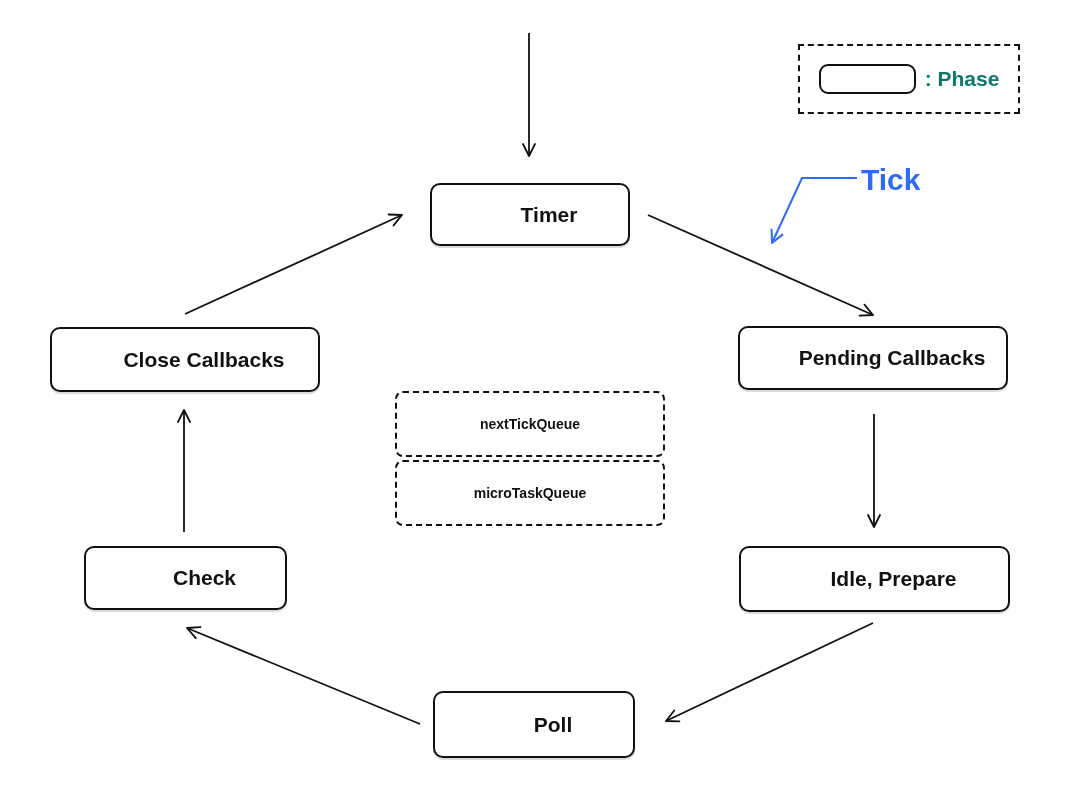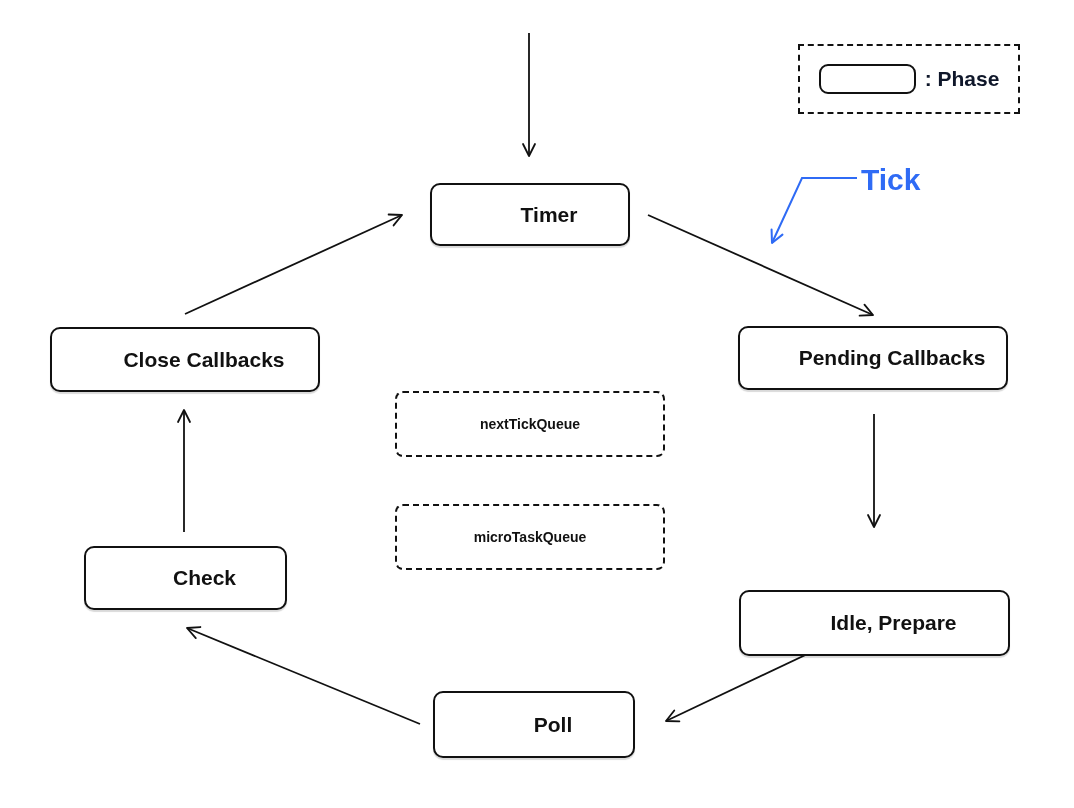--- a/index.html
+++ b/index.html
@@ -76,21 +76,21 @@
     width: 97px;
     height: 30px;
     box-sizing: border-box;
     border: 2px solid #111111;
     border-radius: 9px;
     background: #ffffff;
   }
   .legend-label {
     font-weight: bold;
     font-size: 21px;
-    color: #0f172a;
+    color: #0f766e;
     white-space: nowrap;
     text-align: right;
   }
   .tick-label {
     position: absolute;
     left: 861px;
     top: 163px;
     font-weight: bold;
     font-size: 30px;
     color: #2F6BF5;
@@ -123,41 +123,41 @@
   </svg>
 
   <div class="phase" style="left:430px; top:183px; width:200px; height:63px;">
     <span>Timer</span>
   </div>
 
   <div class="phase" style="left:738px; top:326px; width:270px; height:64px;">
     <span>Pending Callbacks</span>
   </div>
 
-  <div class="phase" style="left:739px; top:546px; width:271px; height:66px;margin-top:44px;">
+  <div class="phase" style="left:739px; top:546px; width:271px; height:66px;">
     <span>Idle, Prepare</span>
   </div>
 
   <div class="phase" style="left:433px; top:691px; width:202px; height:67px;">
     <span>Poll</span>
   </div>
 
   <div class="phase" style="left:84px; top:546px; width:203px; height:64px;">
     <span>Check</span>
   </div>
 
   <div class="phase" style="left:50px; top:327px; width:270px; height:65px;">
     <span>Close Callbacks</span>
   </div>
 
   <div class="queue" style="left:395px; top:391px; width:270px; height:66px;">
     <span>nextTickQueue</span>
   </div>
 
-  <div class="queue" style="left:395px; top:504px; width:270px; height:66px;">
+  <div class="queue" style="left:395px; top:460px; width:270px; height:66px;">
     <span>microTaskQueue</span>
   </div>
 
   <div class="legend">
     <div class="legend-chip"></div>
     <div class="legend-label">: Phase</div>
   </div>
 
   <div class="tick-label">Tick</div>
 

